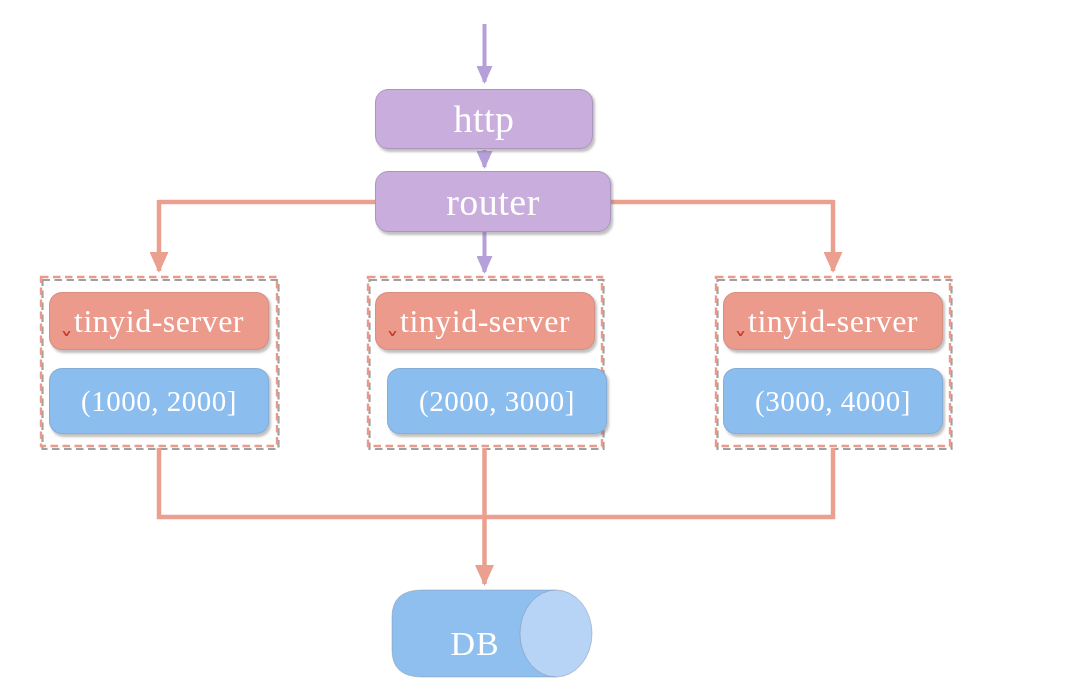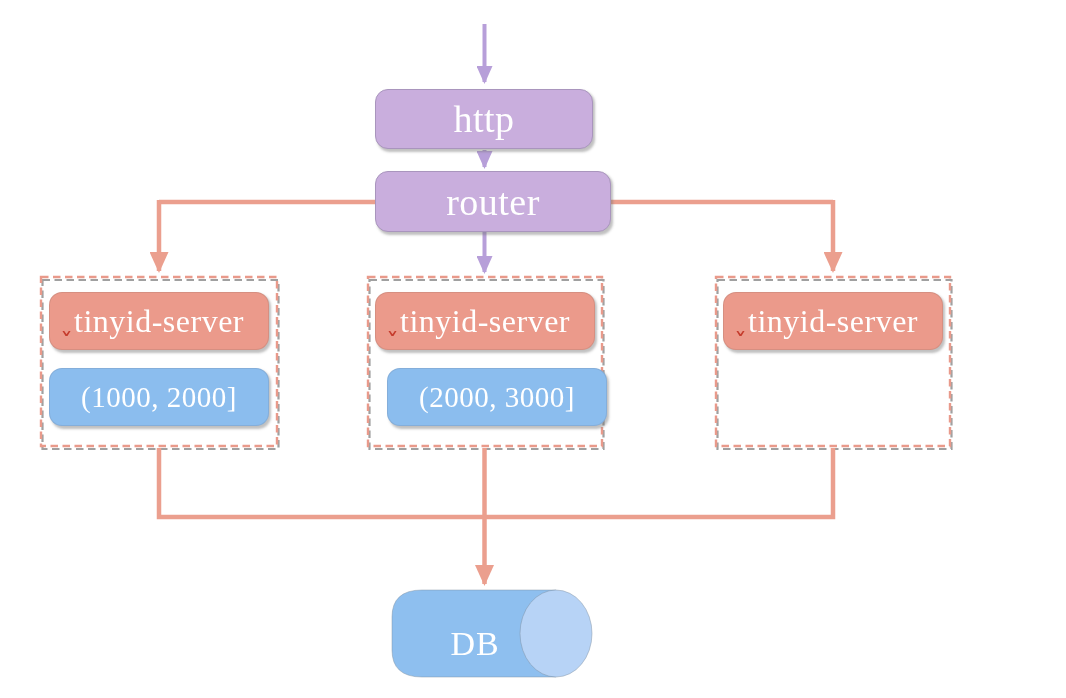--- a/index.html
+++ b/index.html
@@ -87,21 +87,21 @@
   }
   .group {
     position: absolute;
     top: 276px;
     width: 238px;
     height: 171px;
     z-index: 1;
   }
   .group .node { position: absolute; }
   .group .node-salmon { top: 9px; height: 58px; width: 220px; left: 9px; margin-top: 7px; }
-  .group .node-blue   { top: 92px; height: 58px; width: 220px; left: 9px; }
+  .group .node-blue   { top: 92px; height: 66px; width: 220px; left: 9px; }
   .spell-caret {
     position: absolute;
     left: 10px;
     bottom: -8px;
     font-size: 26px;
     line-height: 1;
     color: var(--caret_red, #c53b2c);
     font-family: "DejaVu Sans", sans-serif;
     text-shadow: none;
     pointer-events: none;
@@ -188,19 +188,22 @@
     <div class="node node-blue" style="left:20px;">
       <span>(2000, 3000]</span>
     </div>
   </div>
 
   <div class="group" style="left:715px; width:236px;">
     <div class="node node-salmon" style="left:8px;">
       <span>tinyid-server</span>
       <span class="spell-caret">ˇ</span>
     </div>
+    <div class="node node-blue" style="left:8px;">
+      <span>(3000, 4000]</span>
+    </div>
   </div>
 
   <div class="db-label">
     <span>DB</span>
   </div>
 
 </div>
 
 </body></html>

